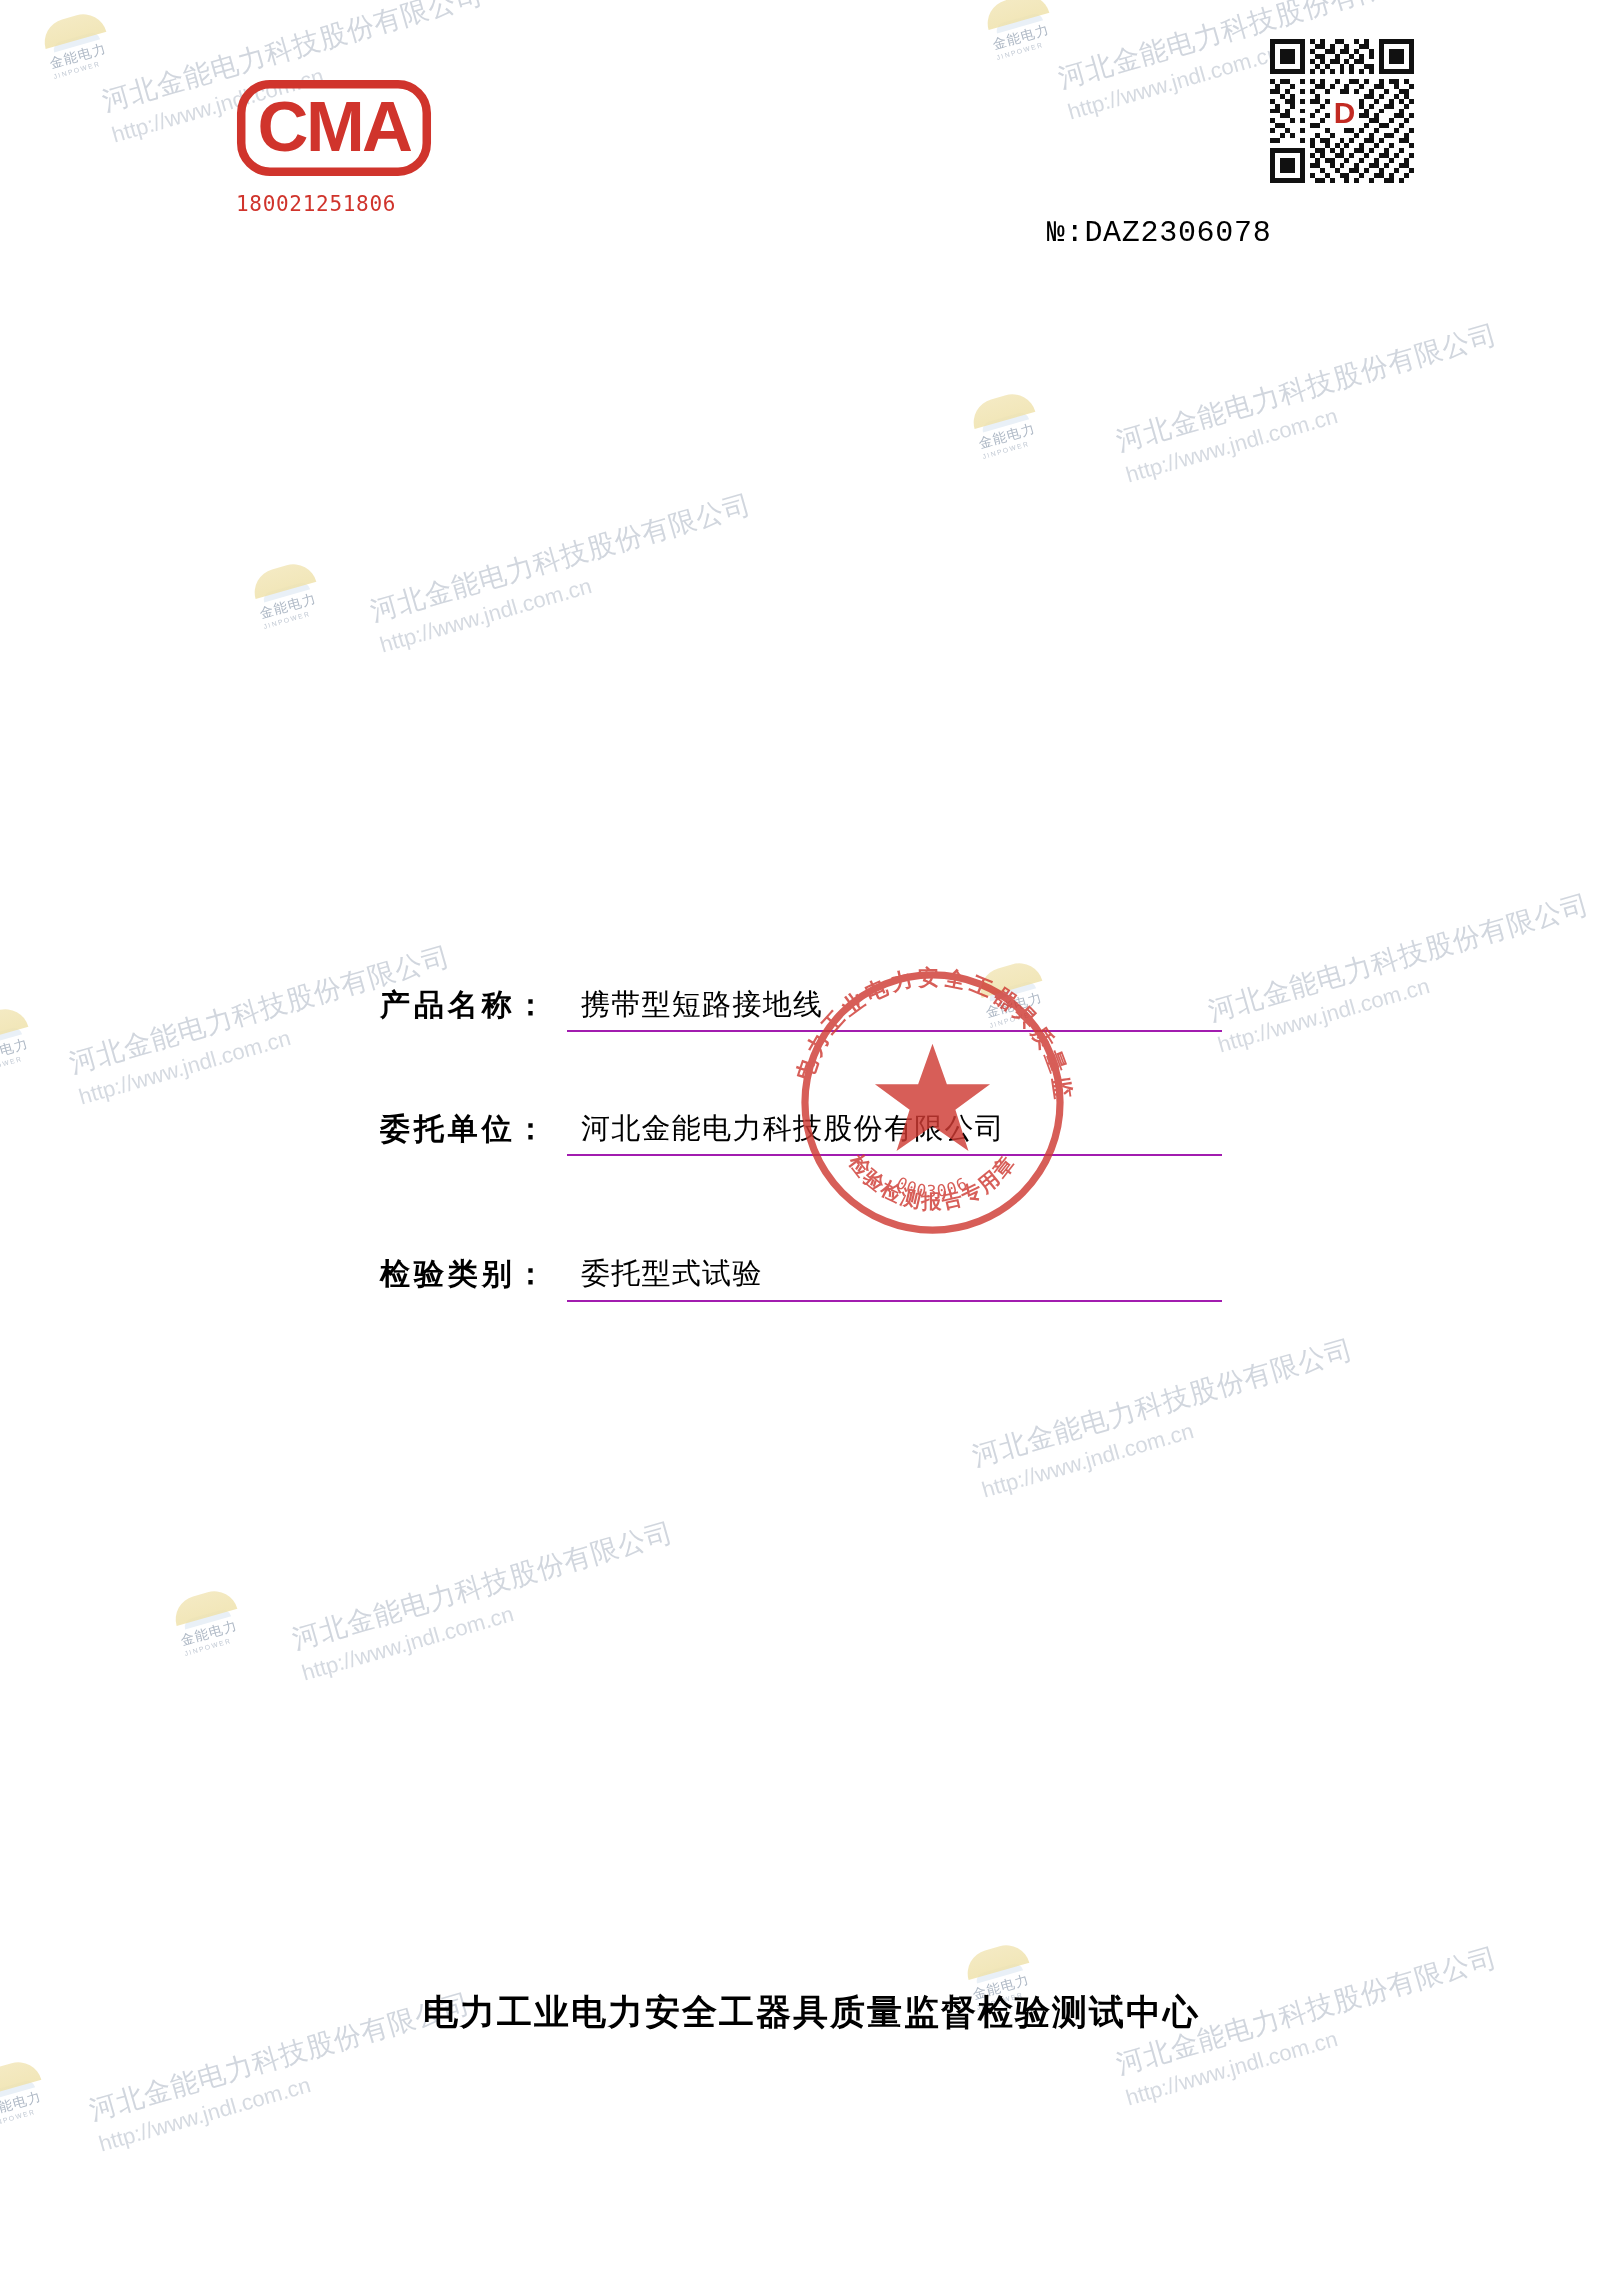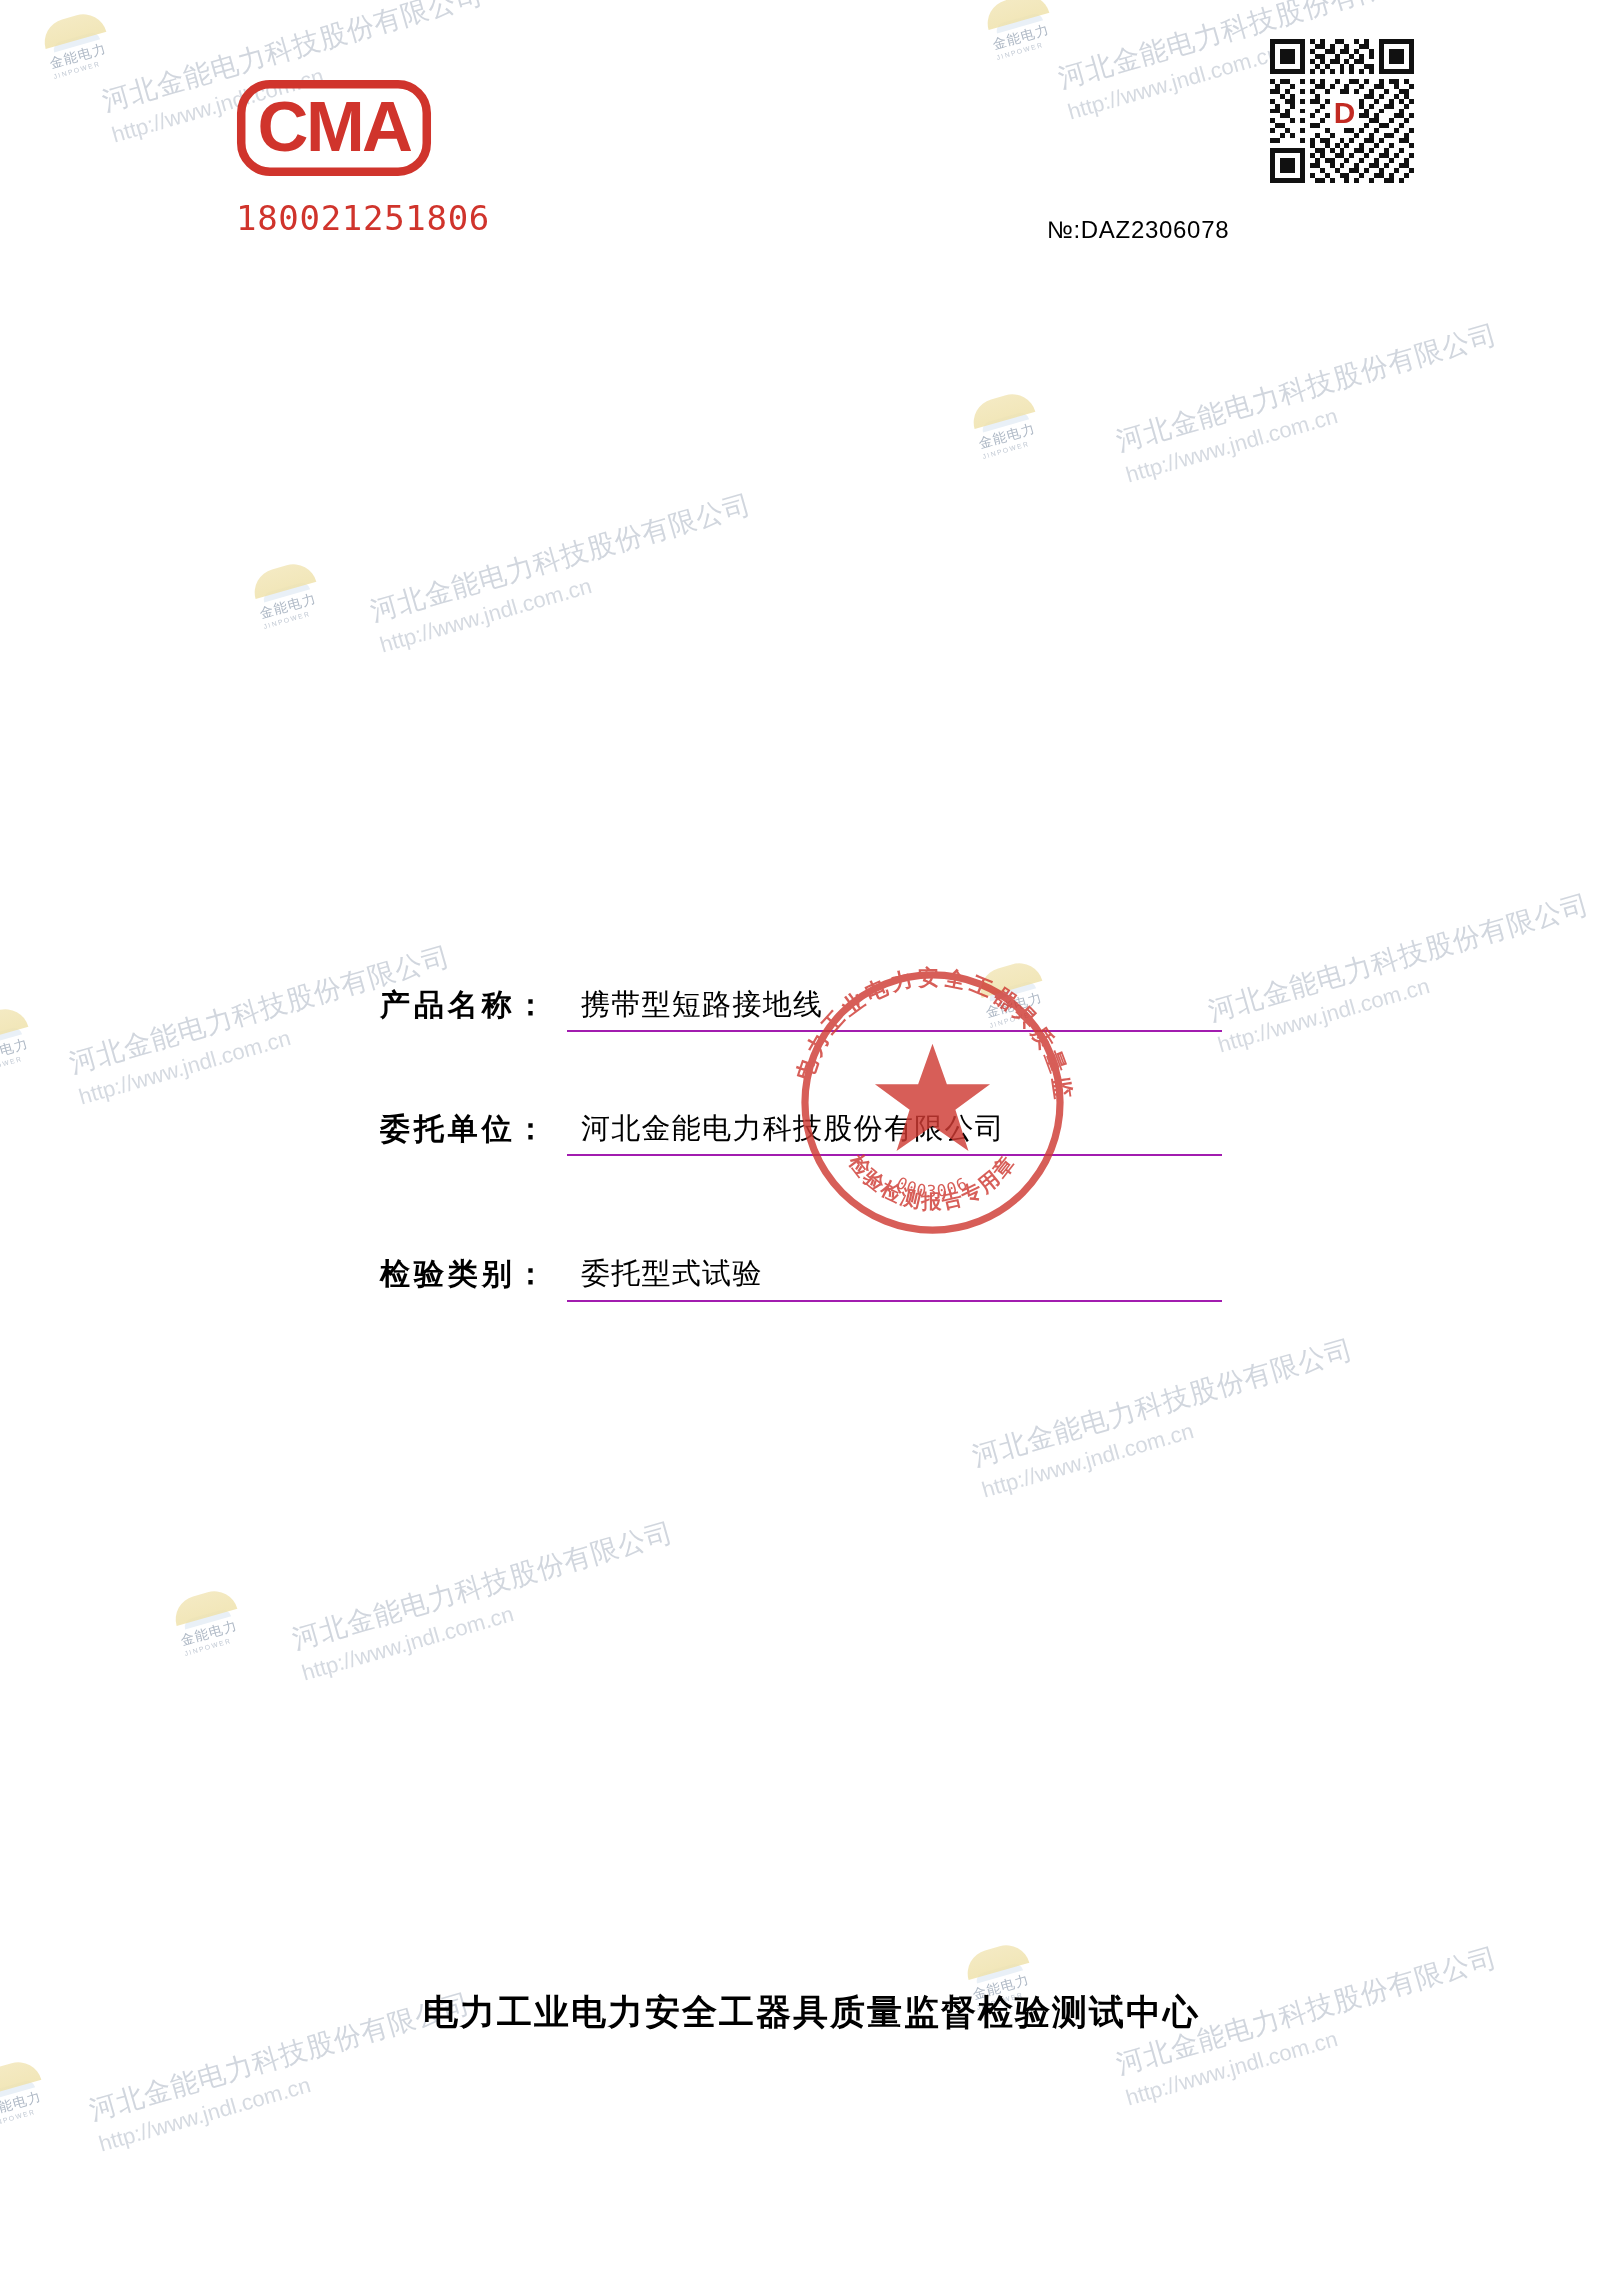--- a/index.html
+++ b/index.html
@@ -87,45 +87,45 @@
     top: 79px;
     z-index: 10;
   }
   .cma-box {
     position: relative;
     width: 196px;
     height: 98px;
   }
   .cma-box svg { display:block; }
   .cma-number {
-    margin-top: 21px;
+    margin-top: 15px;
     font-family: "DejaVu Sans Mono", monospace;
-    font-size: 34px;
+    font-size: 21px;
     letter-spacing: 0.7px;
     color: #d0342c;
     width: 196px;
   }
 
   
   .qr {
     position: absolute;
     right: 209px;
     top: 39px;
     width: 144px;
     height: 144px;
     z-index: 10;
   }
 
   
   .report-no {
     position: absolute;
     left: 1047px;
     top: 216px;
-    font-size: 24px;
-    font-family: Liberation Sans, sans-serif;
+    font-size: 30px;
+    font-family: Liberation Mono, monospace;
     letter-spacing: 0.7px;
     z-index: 10;
     white-space: nowrap;
   }
 
   
   .doc-title {
     position: absolute;
     left: 0;
     right: 0;

